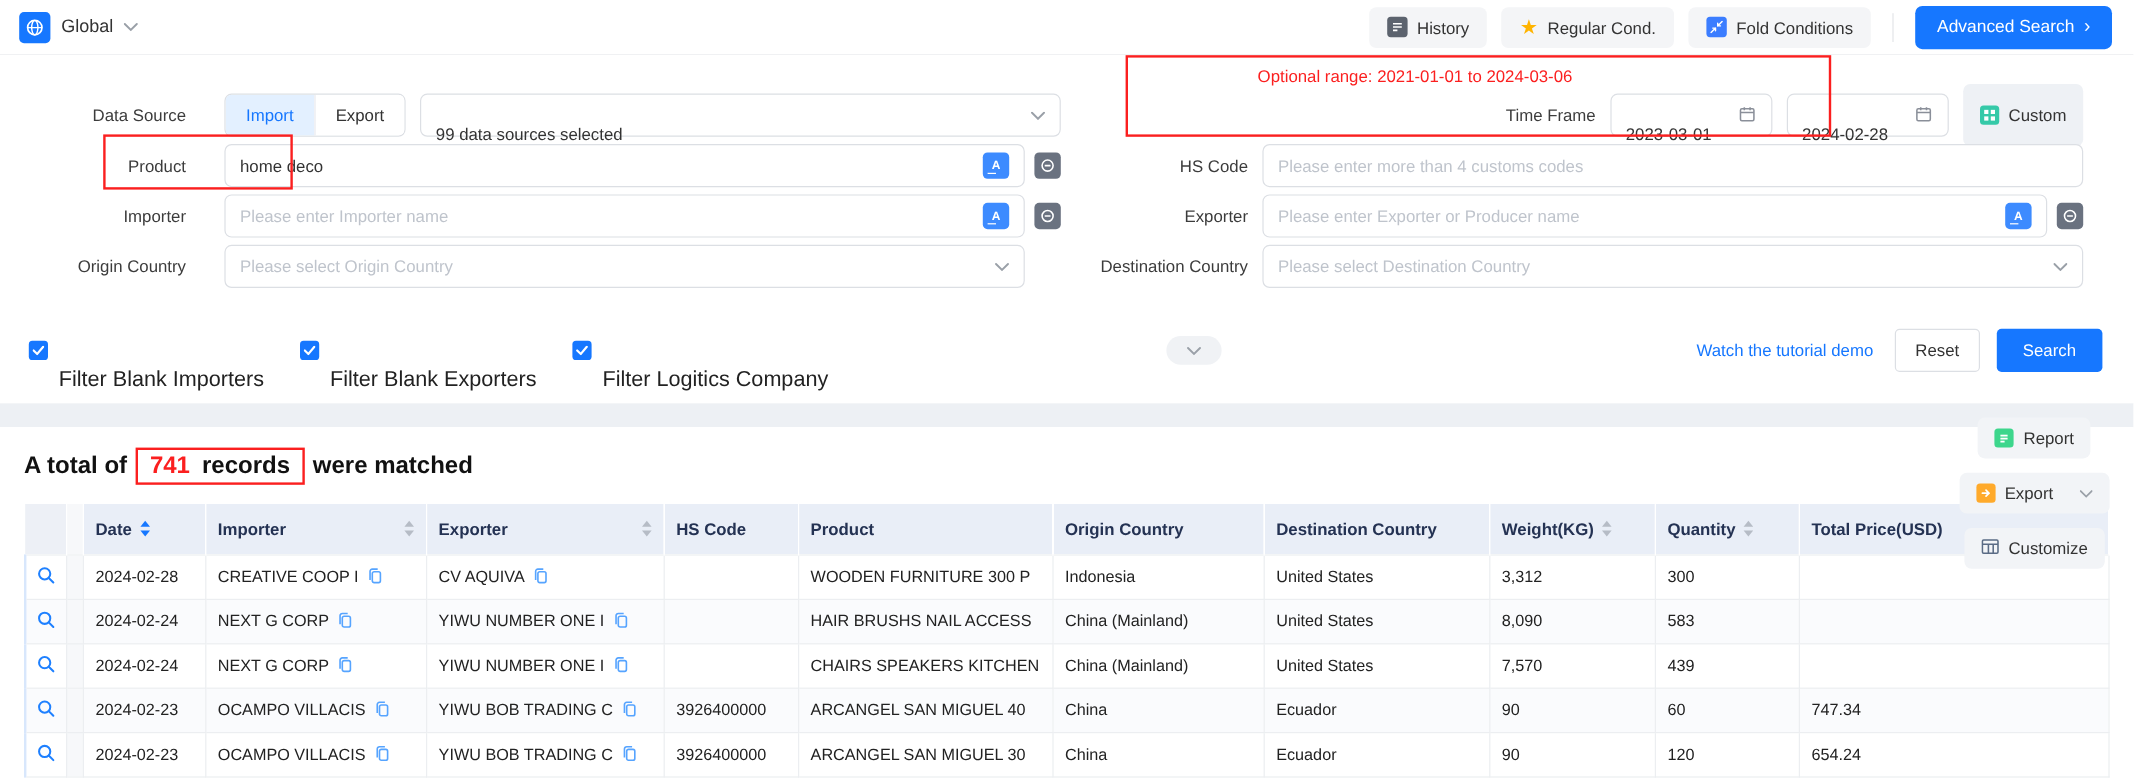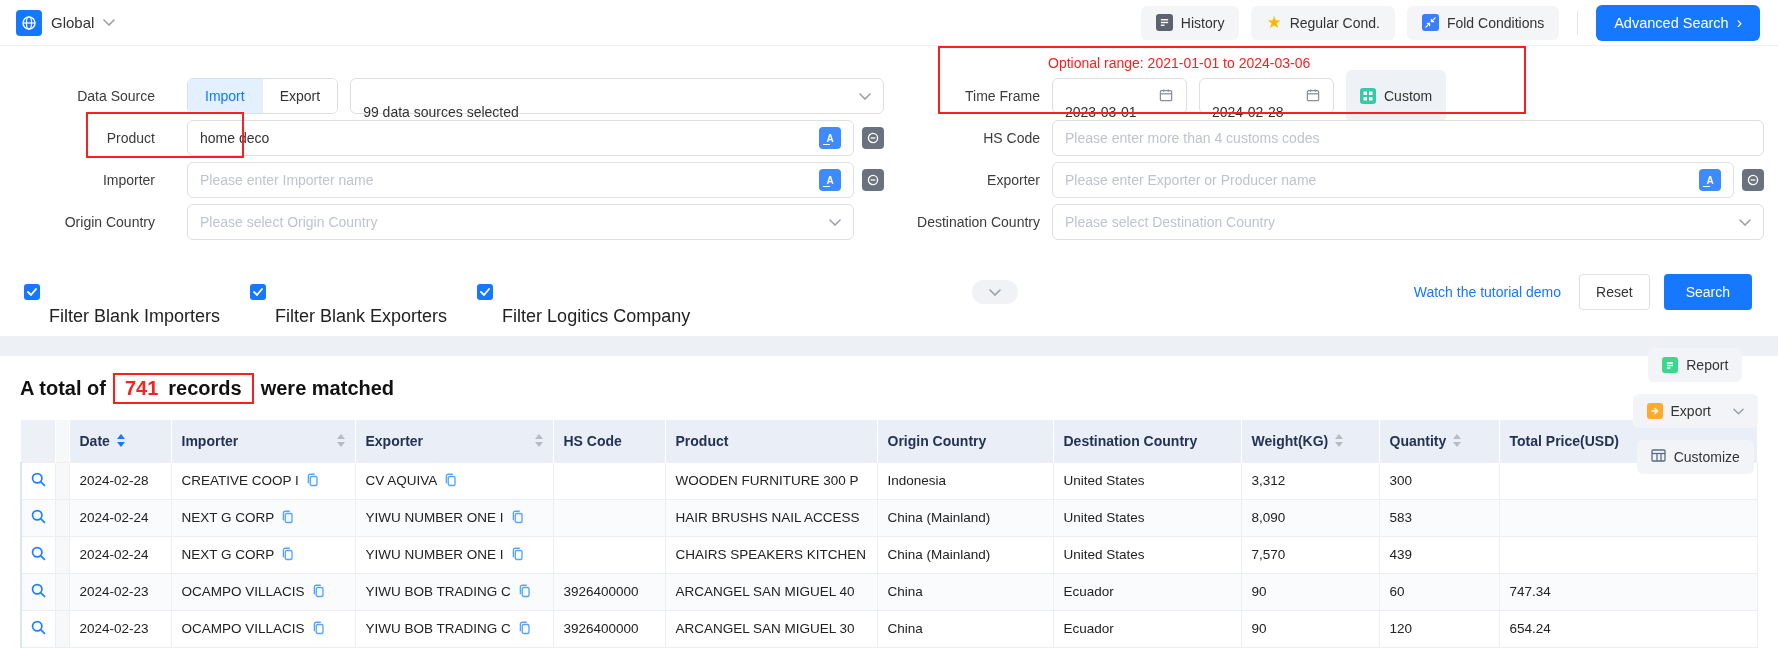--- a/index.html
+++ b/index.html
@@ -27,21 +27,21 @@
              align-items:center; justify-content:center; flex:0 0 auto; }
   .dark-sq { background:#5c636e; }
   .blue-sq { background:#3b7dff; }
   .teal-sq { background:#35c9a8; }
   .star { color:#ffb400; font-size:17px; line-height:1; }
 
   
   .form-section { position:relative; padding:32px 0 26px 0; background:#fff; }
   .form-row { display:flex; align-items:center; height:36px; margin-bottom:6px; }
   .col-left { width:884px; display:flex; align-items:center; flex:0 0 auto; }
-  .col-right { flex:1; display:flex; align-items:center; padding-right:14px; }
+  .col-right { flex:1; display:flex; align-items:center; padding-right:42px;justify-content:flex-end; }
   .label-l { width:155px; text-align:right; margin-right:32px; font-size:14px; color:#3c3c3c; flex:0 0 auto; }
   .label-r { width:156px; text-align:right; margin-right:12px; font-size:14px; color:#3c3c3c; flex:0 0 auto; }
 
   .seg { display:flex; height:36px; border:1px solid #dcdfe4; border-radius:6px; overflow:hidden; flex:0 0 auto; }
   .seg-item { padding:0 17px; display:flex; align-items:center; font-size:14px; cursor:pointer; background:#fff; }
   .seg-item.active { background:#e3f0ff; color:#1677ff; }
   .seg-item + .seg-item { border-left:1px solid #e8eaee; }
 
   .field { position:relative; display:flex; align-items:center; height:36px; border:1px solid #dcdfe4;
            border-radius:6px; background:#fff; padding:0 12px; font-size:14px; }

